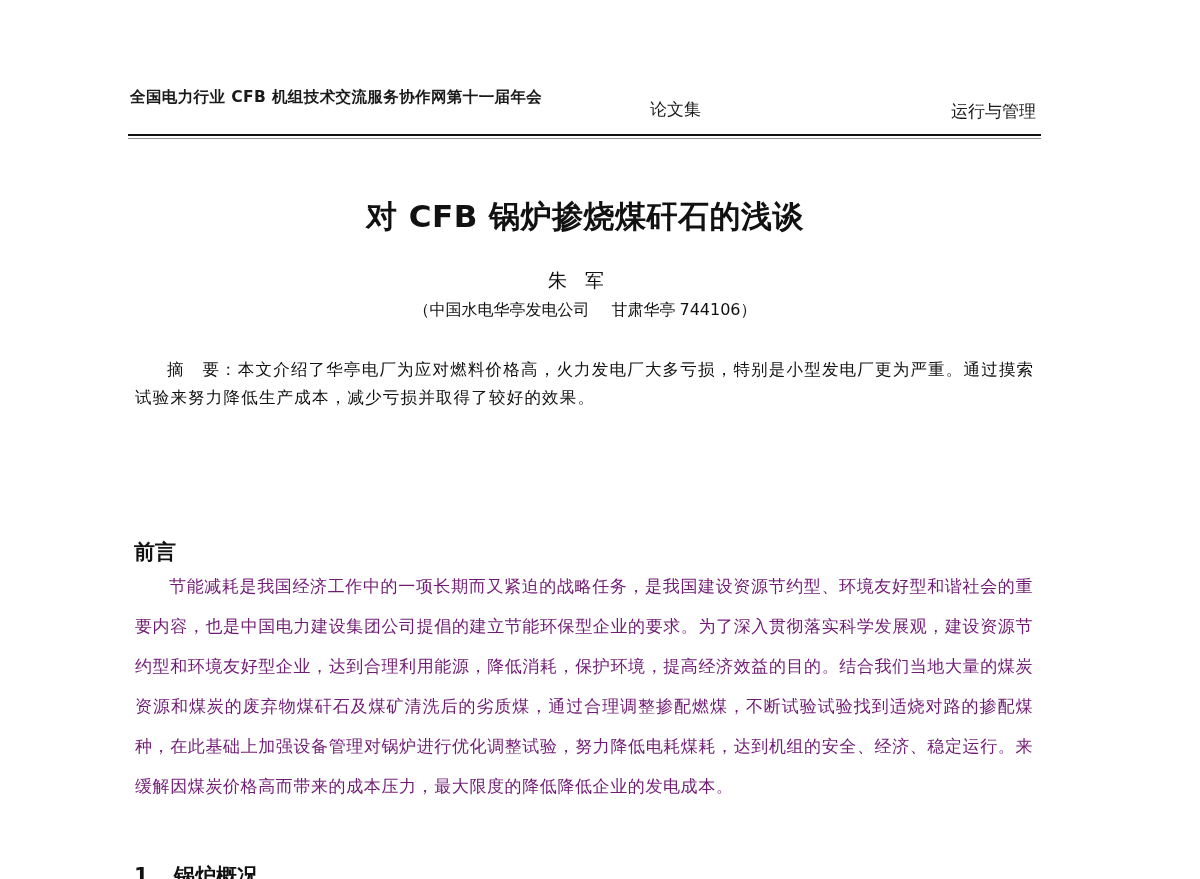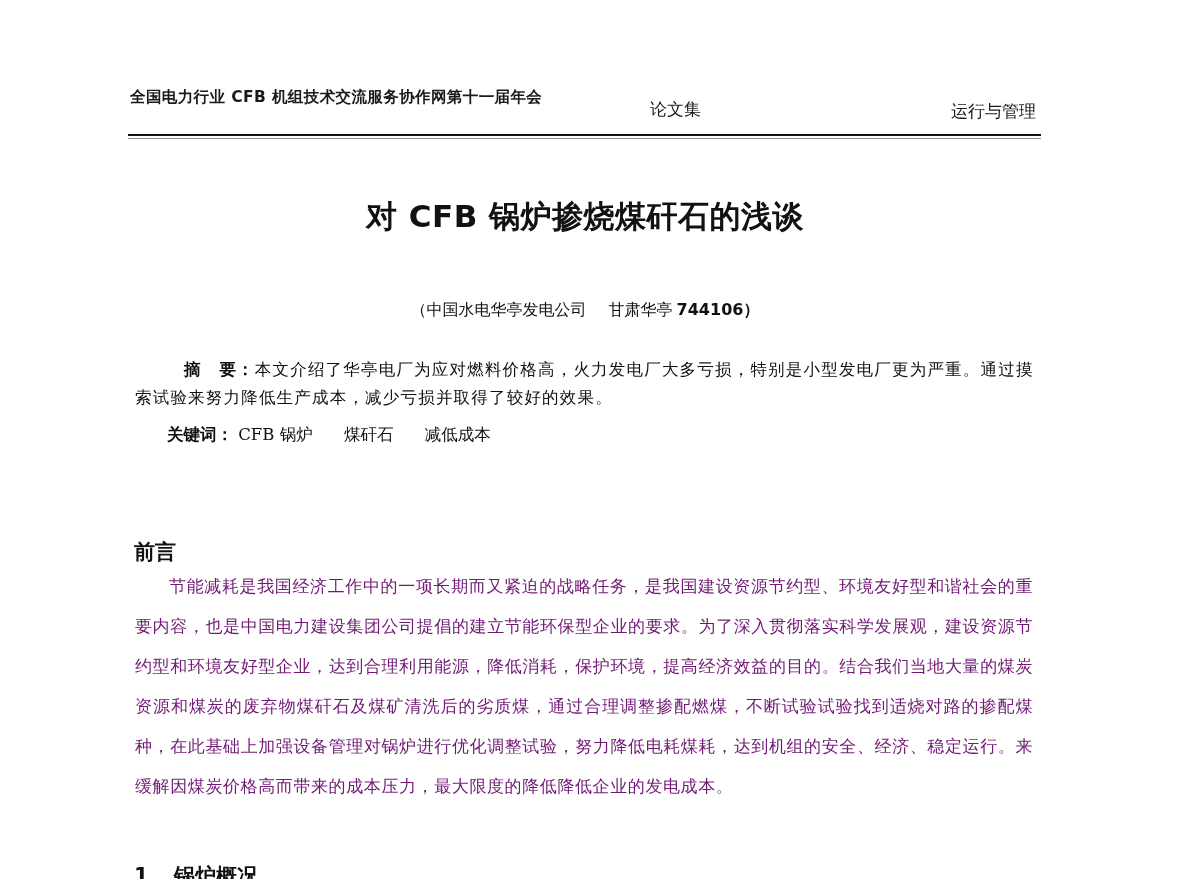--- a/index.html
+++ b/index.html
@@ -102,43 +102,42 @@
       position: absolute;
       left: 0;
       top: 300px;
       width: 1170px;
       text-align: center;
       font-family: "DejaVu Sans", "Liberation Sans", sans-serif;
       font-size: 16px;
       color: #111111;
     }
     .affiliation .aff-num {
-      font-weight: bold;
+      font-weight: normal;
       margin-left: 4px;
     }
     .affiliation .aff-place {
       margin-left: 22px;
       text-align: right;
     }
     
     .abstract {
       position: absolute;
       left: 135px;
       top: 356px;
       width: 900px;
       font-family: "DejaVu Serif", "Liberation Serif", serif;
       font-size: 16.5px;
       line-height: 28px;
       color: #111111;
       letter-spacing: 1.2px;
     }
     .abstract .indent { display: inline-block; width: 32px; }
     .abstract .label {
-      font-weight: bold;
-      margin-left: 17px;
+      font-weight: normal;
     }
     .keywords {
       position: absolute;
       left: 167px;
       top: 424px;
       font-family: "DejaVu Serif", "Liberation Serif", serif;
       font-size: 16.5px;
       color: #111111;
     }
     .keywords .kw-label { font-weight: bold; }
@@ -192,32 +191,27 @@
     <div class="conf-lines">
       <div class="conf-line-1">全国电力行业 CFB 机组技术交流服务协作网第十一届年会</div>
     </div>
     <div class="proceedings-label">论文集</div>
     <div class="section-label">运行与管理</div>
   </div>
   <div class="header-rule"></div>
   <div class="header-rule-thin"></div>
 
   <div class="paper-title">对 CFB 锅炉掺烧煤矸石的浅谈</div>
+  <div class="author">朱军</div>
   <div class="affiliation">
     <span>（中国水电华亭发电公司</span><span class="aff-place">甘肃华亭</span><span class="aff-num">744106）</span>
   </div>
 
   <div class="abstract">
     <span class="indent"></span><span class="label">摘　要：</span><span>本文介绍了华亭电厂为应对燃料价格高，火力发电厂大多亏损，特别是小型发电厂更为严重。通过摸索试验来努力降低生产成本，减少亏损并取得了较好的效果。</span>
-  </div>
-  <div class="keywords">
-    <span class="kw-label">关键词：</span>
-    <span class="kw">CFB 锅炉</span>
-    <span class="kw">煤矸石</span>
-    <span class="kw">减低成本</span>
   </div>
 
   <div class="section-heading">前言</div>
   <div class="body-para">
     <span class="indent"></span><span>节能减耗是我国经济工作中的一项长期而又紧迫的战略任务，是我国建设资源节约型、环境友好型和谐社会的重要内容，也是中国电力建设集团公司提倡的建立节能环保型企业的要求。为了深入贯彻落实科学发展观，建设资源节约型和环境友好型企业，达到合理利用能源，降低消耗，保护环境，提高经济效益的目的。结合我们当地大量的煤炭资源和煤炭的废弃物煤矸石及煤矿清洗后的劣质煤，通过合理调整掺配燃煤，不断试验试验找到适烧对路的掺配煤种，在此基础上加强设备管理对锅炉进行优化调整试验，努力降低电耗煤耗，达到机组的安全、经济、稳定运行。来缓解因煤炭价格高而带来的成本压力，最大限度的降低降低企业的发电成本。</span>
   </div>
 
   <div class="section-heading-2">
     <span class="num">1</span><span>锅炉概况</span>
   </div>

